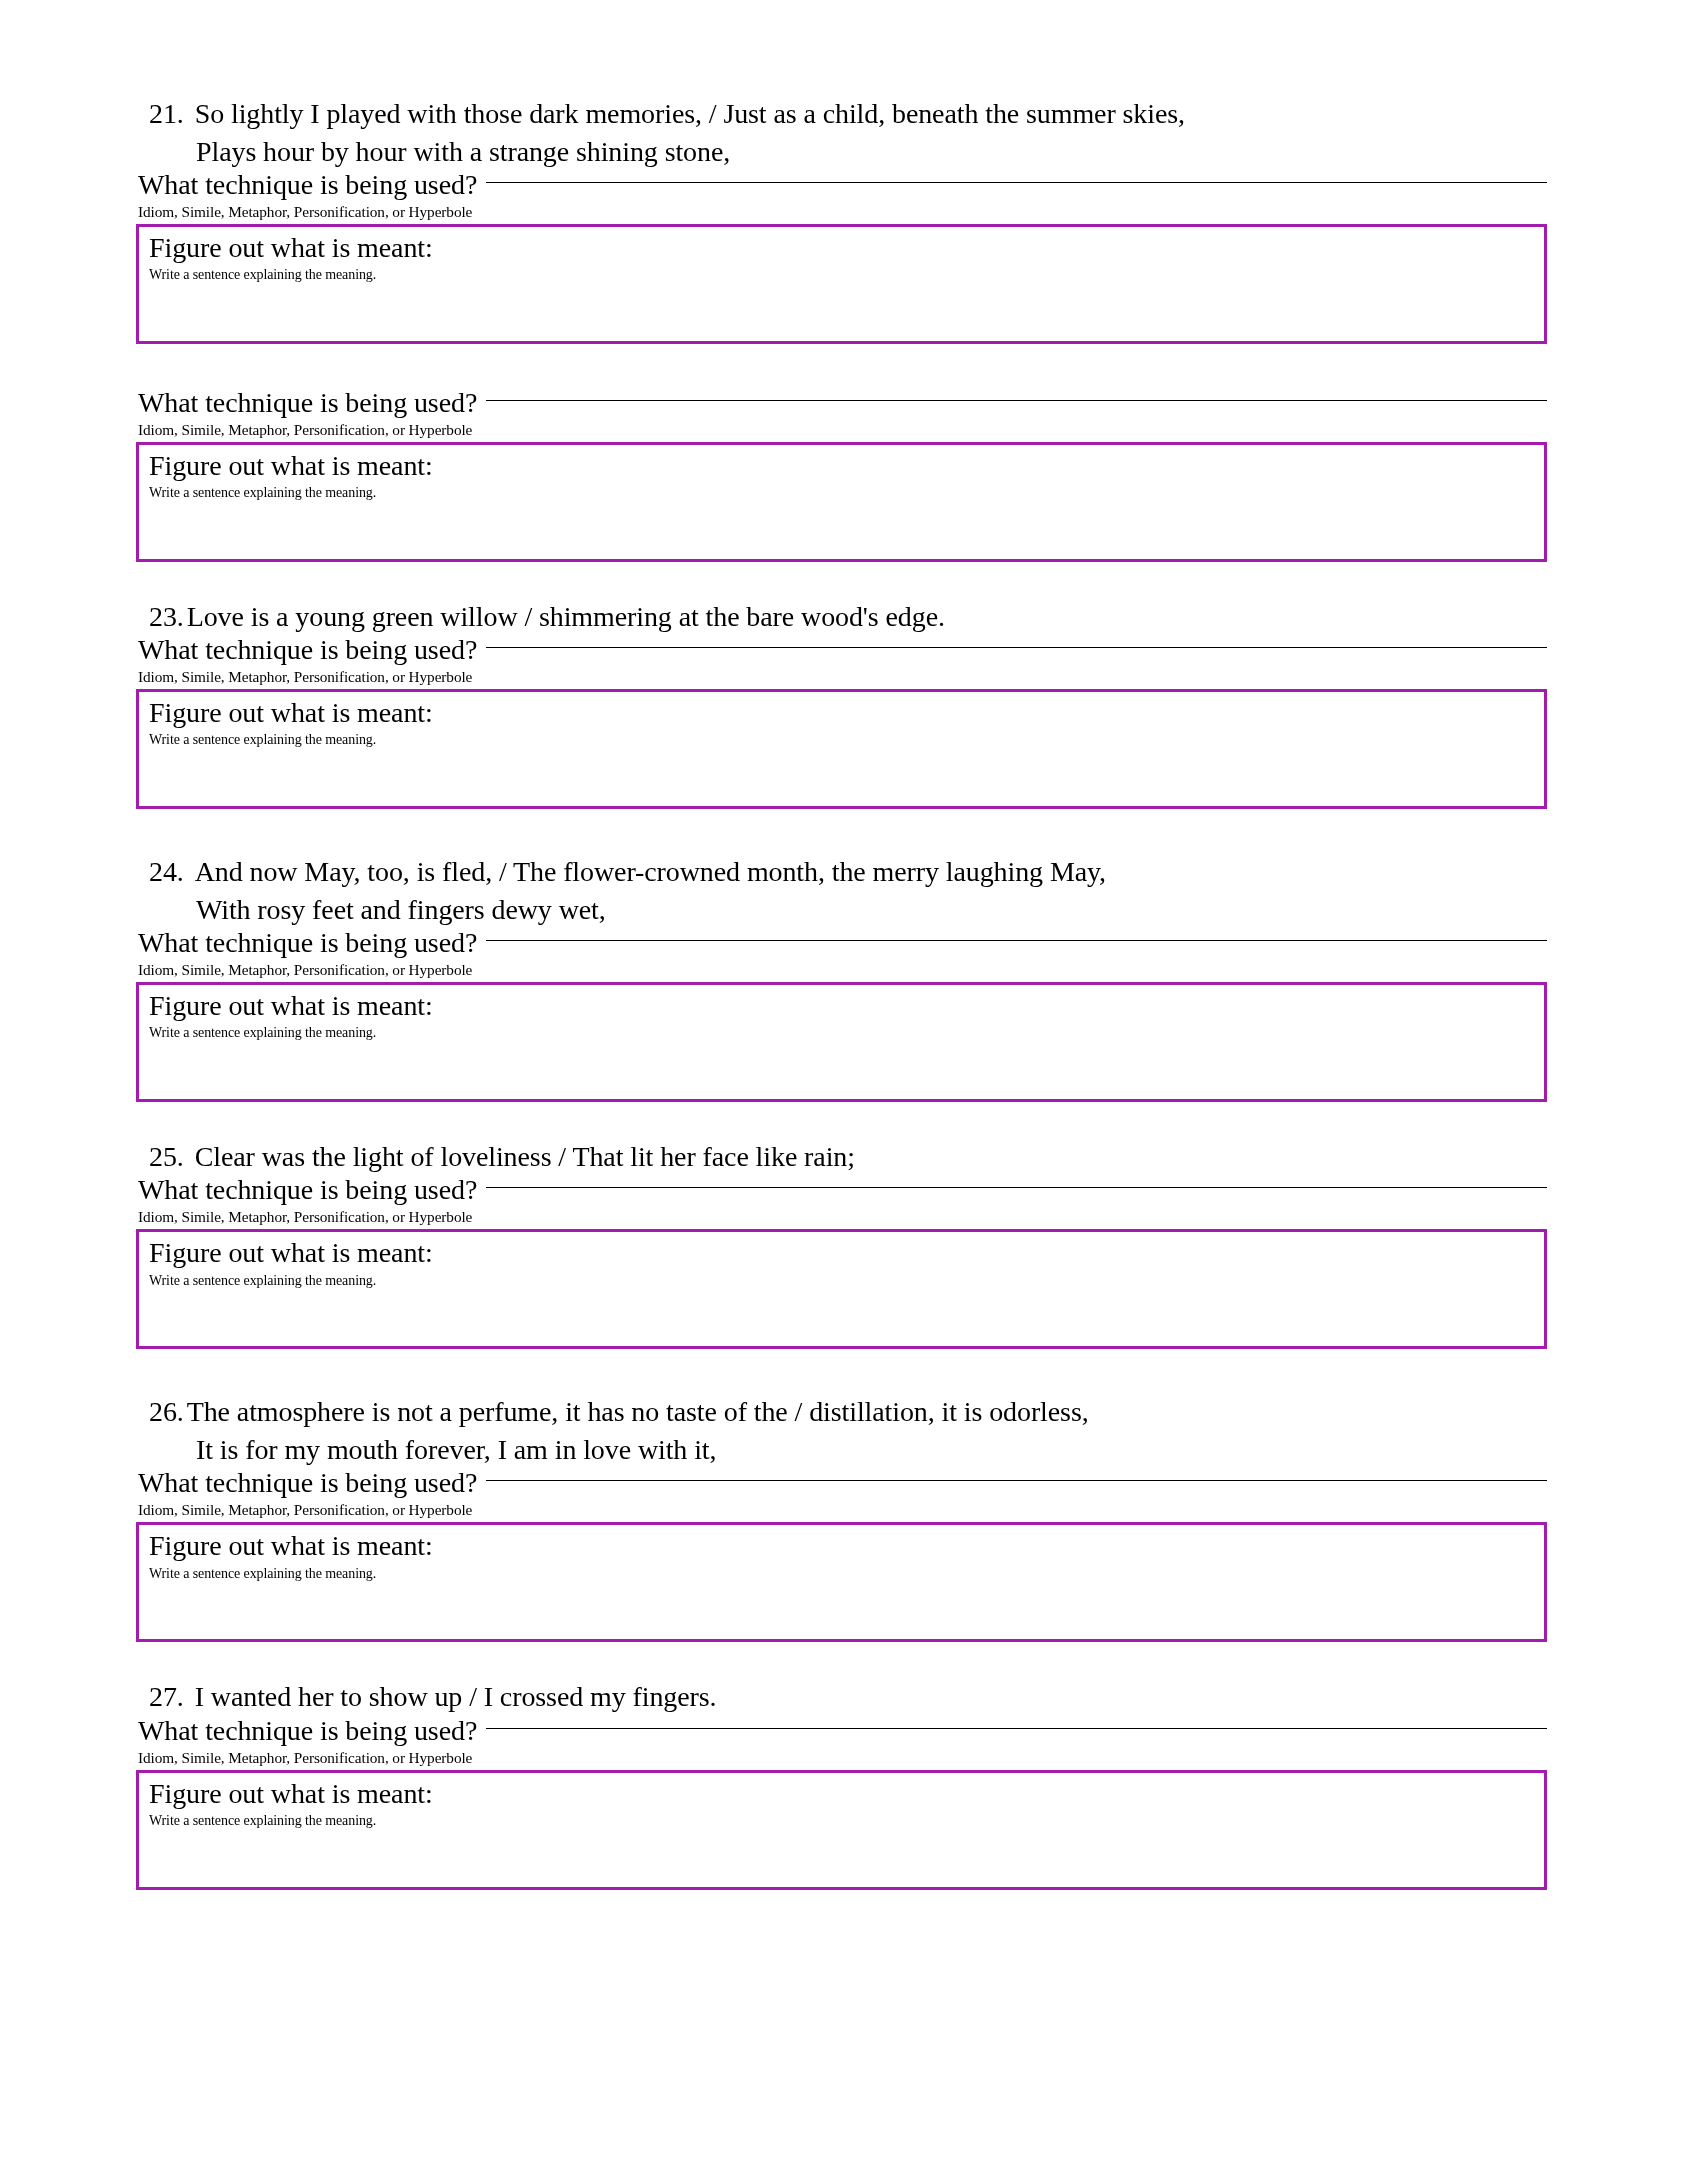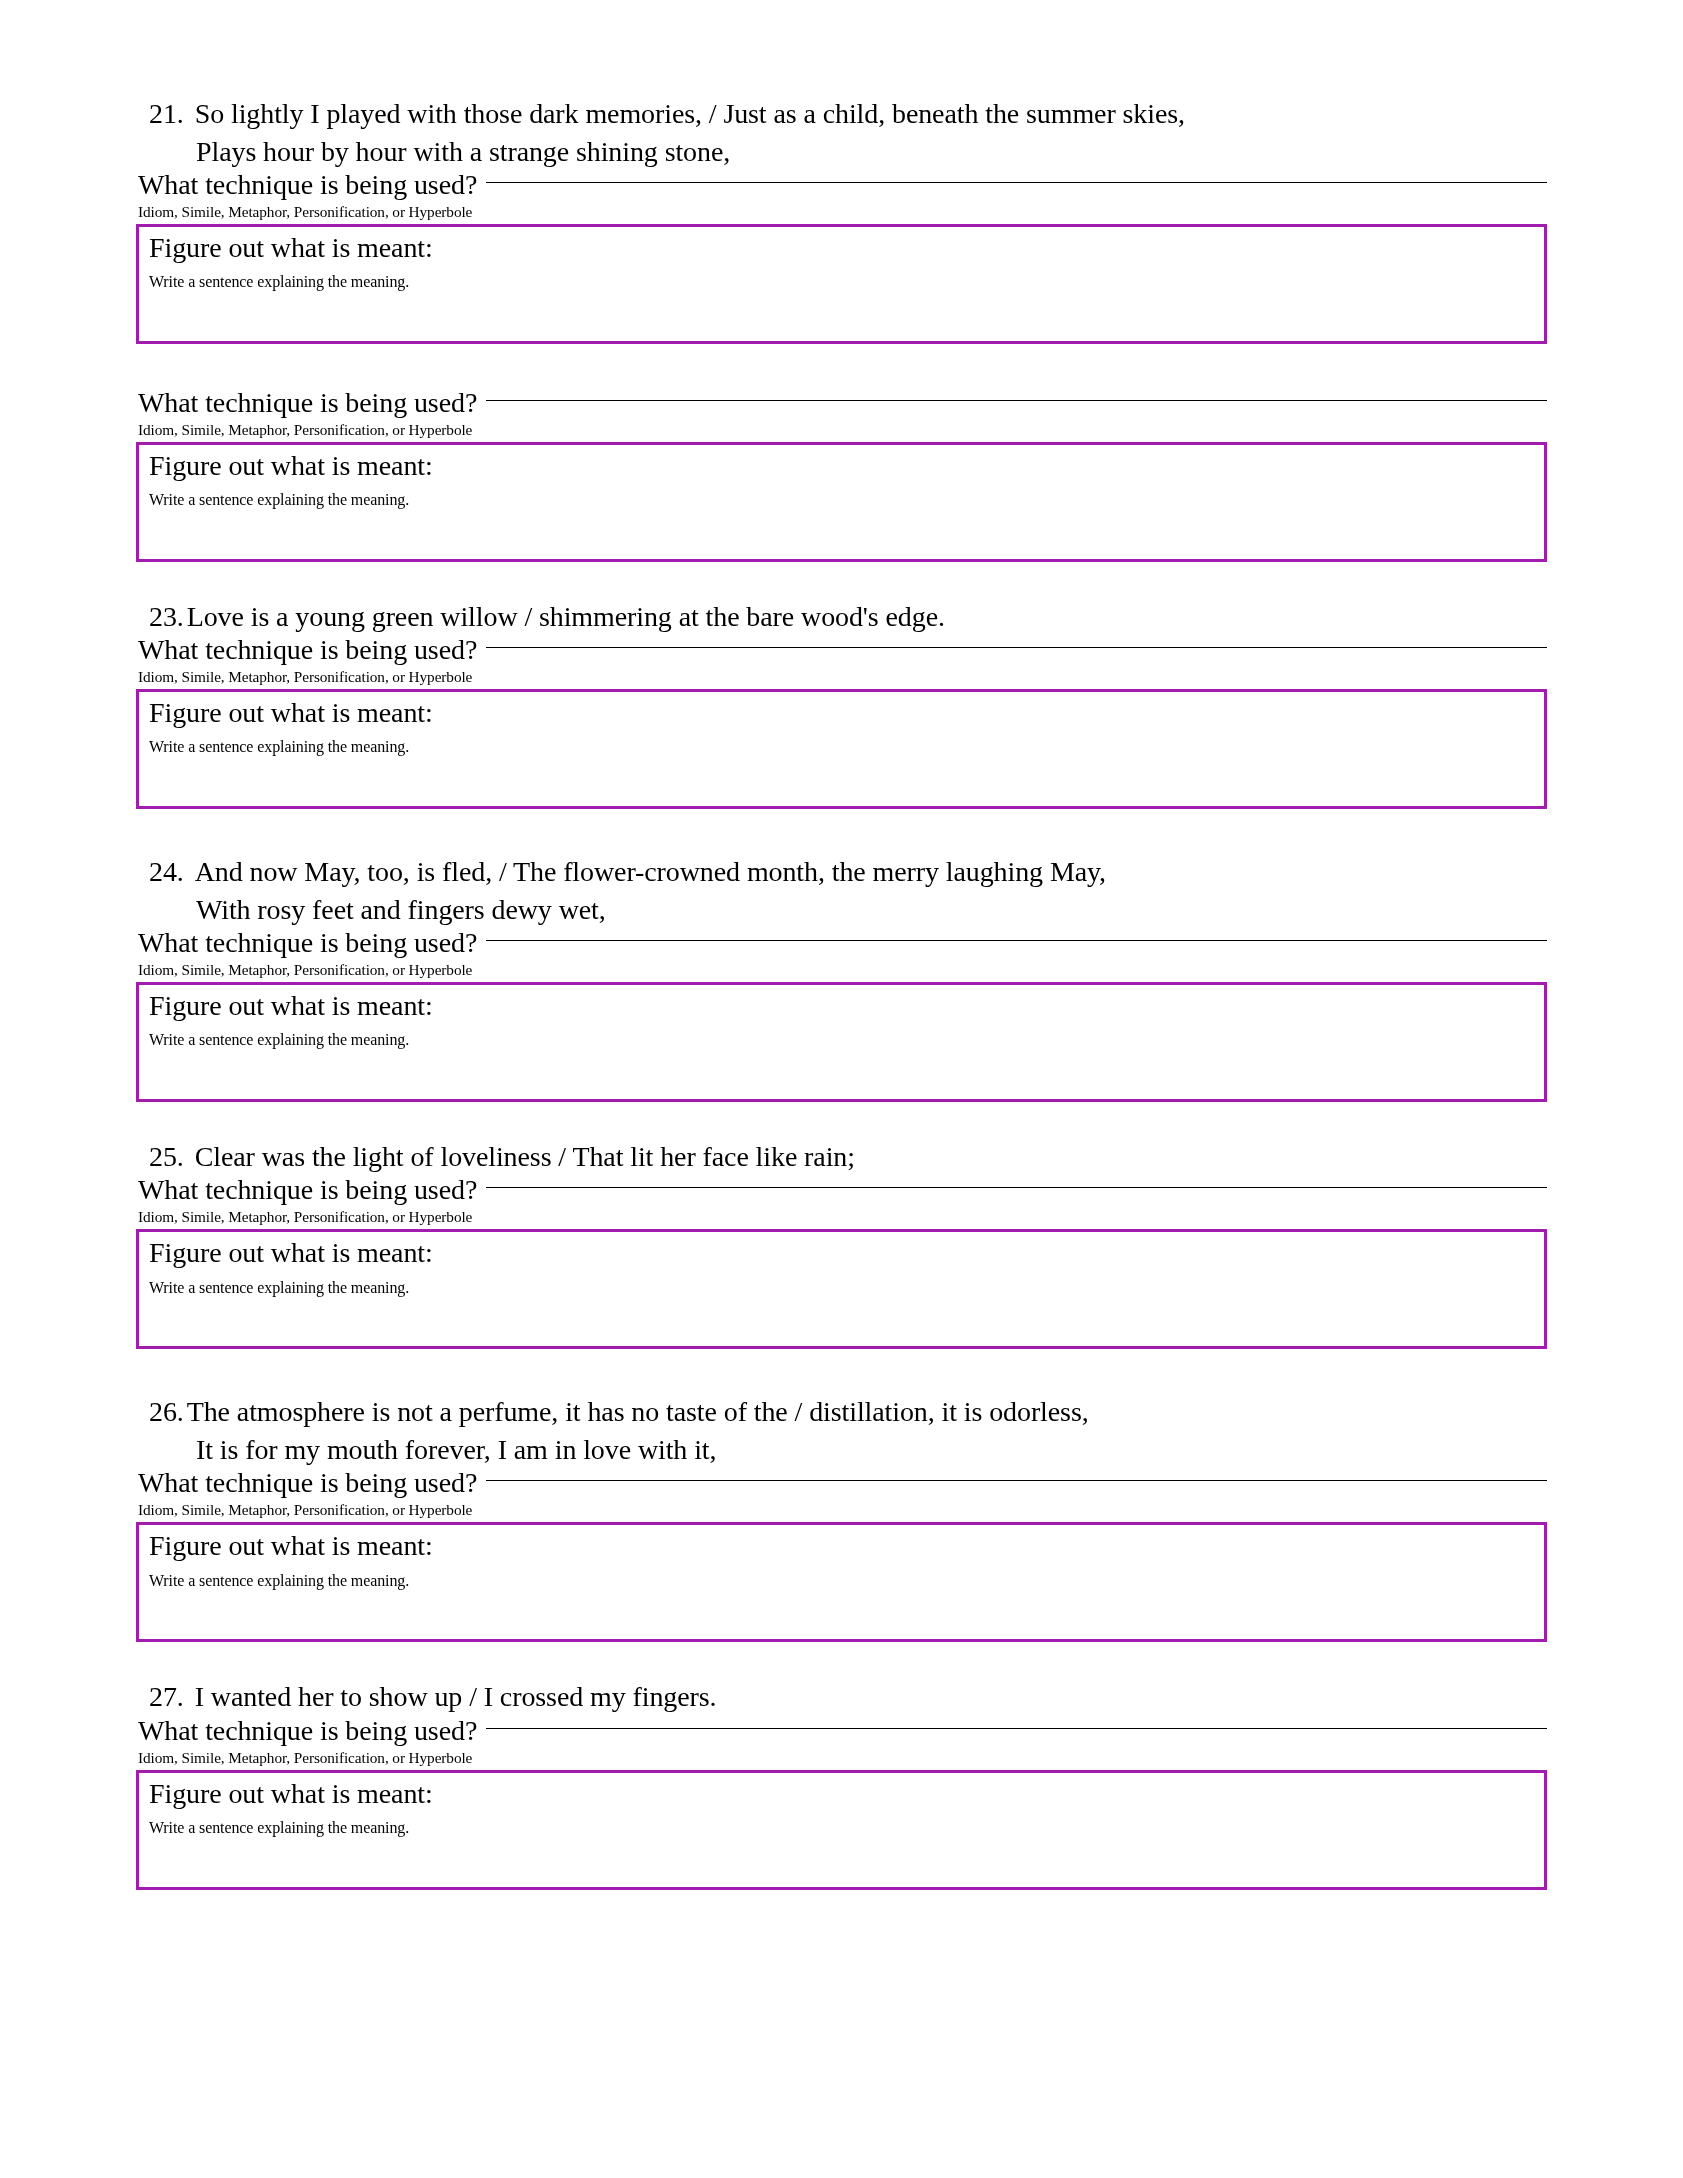--- a/index.html
+++ b/index.html
@@ -91,23 +91,23 @@
     margin-top: 4px;
     padding: 5px 0 0 10px;
     background: #ffffff;
   }
   .answer-title {
     font-size: 28px;
     line-height: 1.12;
     letter-spacing: -0.1px;
   }
   .answer-sub {
-    font-size: 16px;
+    font-size: 14px;
     line-height: 1.05;
-    margin-top: 11px;
+    margin-top: 5px;
     letter-spacing: -0.1px;
   }
   
   .item.gap-lg { margin-bottom: 44px; }
   .item.gap-md { margin-bottom: 36px; }
   .item.gap-sm { margin-bottom: 30px; }
 </style>
 </head>
 <body>
 

